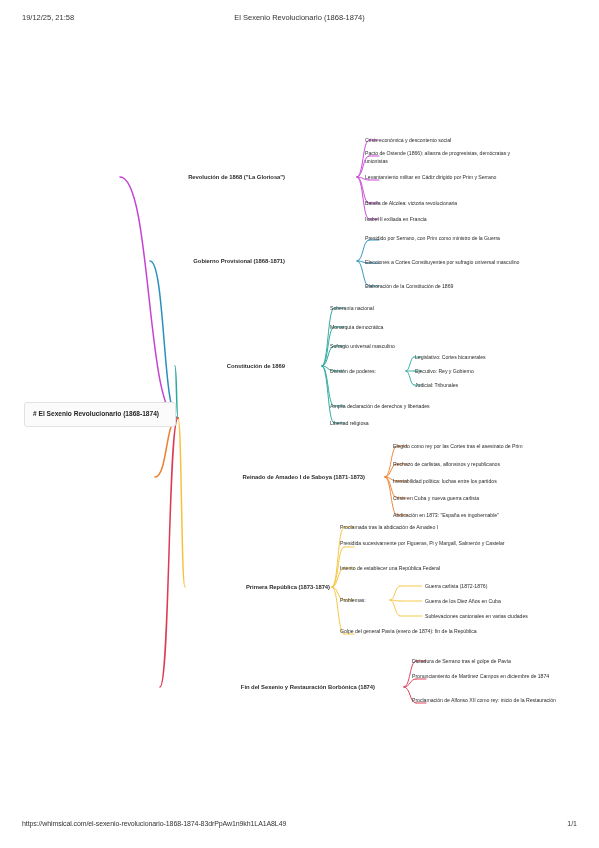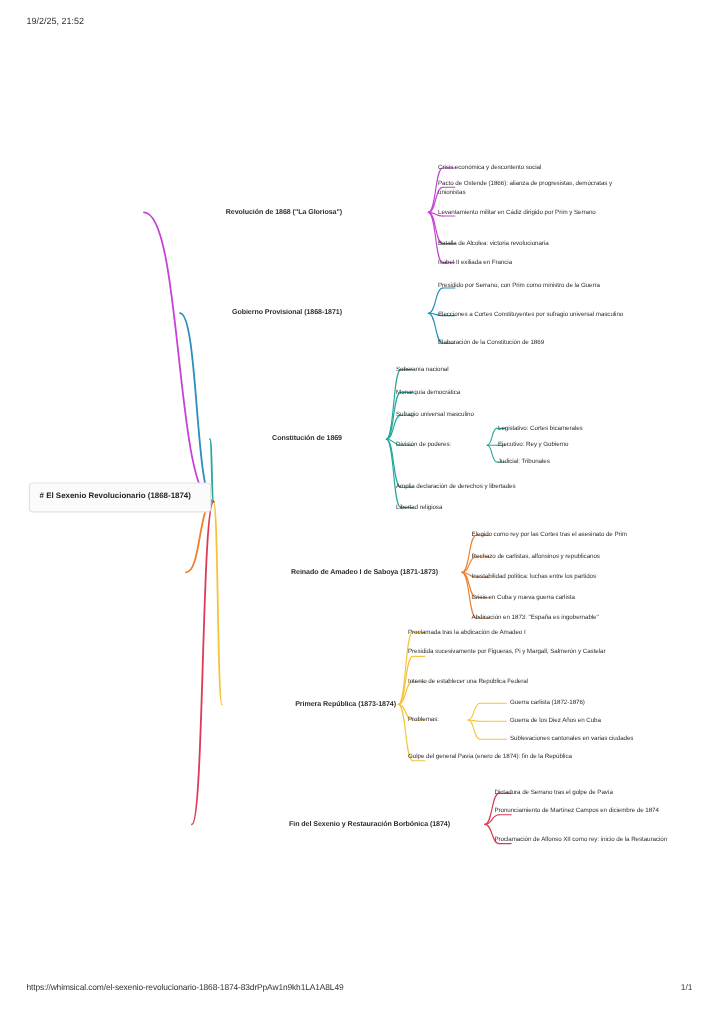--- a/index.html
+++ b/index.html
@@ -66,21 +66,22 @@
     letter-spacing: -0.05px;
   }
   .node.l2 { font-size: 5.2px; letter-spacing: -0.05px; }
   .node.l3 { font-size: 5.2px; letter-spacing: -0.05px; }
   .node.l2.branchnode { font-weight: normal; }
 </style>
 </head>
 <body>
 
 <div class="print-header">
-  <span class="ph-date">19/2/25, 21:52</span>
+  <span class="ph-date">19/12/25, 21:58</span>
+  <span class="ph-title">El Sexenio Revolucionario (1868-1874)</span>
 </div>
 
 <div id="mindmap">
   <svg id="links" viewBox="0 0 599 848">
       <path d="M 178 418 C 146.1 418, 151.9 177, 120 177" stroke="#c642d4" stroke-width="1.5" fill="none" stroke-linecap="round"></path>
       <path d="M 178 418 C 162.6 418, 165.4 261, 150 261" stroke="#2a8fbd" stroke-width="1.5" fill="none" stroke-linecap="round"></path>
       <path d="M 178 418 C 176.35 418, 176.65 366, 175 366" stroke="#27a79a" stroke-width="1.5" fill="none" stroke-linecap="round"></path>
       <path d="M 178 418 C 165.35 418, 167.65 477, 155 477" stroke="#ed8130" stroke-width="1.5" fill="none" stroke-linecap="round"></path>
       <path d="M 178 418 C 181.85 418, 181.15 587, 185 587" stroke="#f5c33b" stroke-width="1.5" fill="none" stroke-linecap="round"></path>
       <path d="M 178 418 C 168.1 418, 169.9 687, 160 687" stroke="#dc3b54" stroke-width="1.5" fill="none" stroke-linecap="round"></path>

